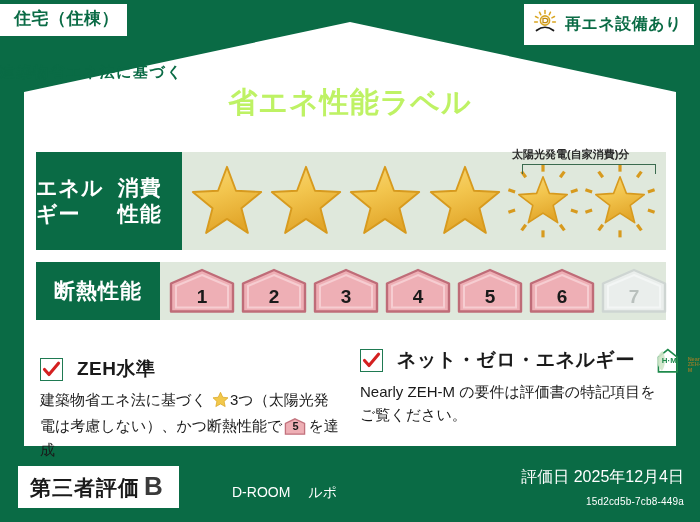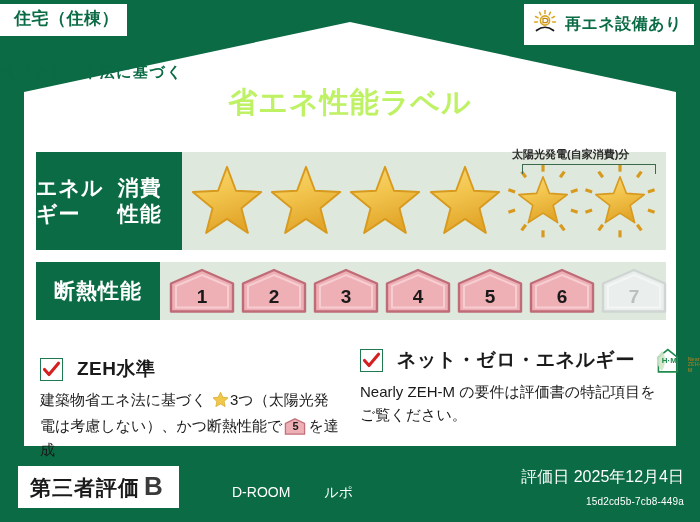--- a/index.html
+++ b/index.html
@@ -293,21 +293,21 @@
     letter-spacing: 0px;
     margin-left: -3px;
   }
   .brand-line {
     position: absolute;
     left: 232px;
     bottom: 20px;
     color: #ffffff;
     font-size: 14px;
     display: flex;
-    gap: 34px;
+    gap: 18px;
     white-space: nowrap;
   }
   .date-line {
     position: absolute;
     right: 16px;
     bottom: 34px;
     color: #ffffff;
     font-size: 16px;
     text-align: left;
     white-space: nowrap;

